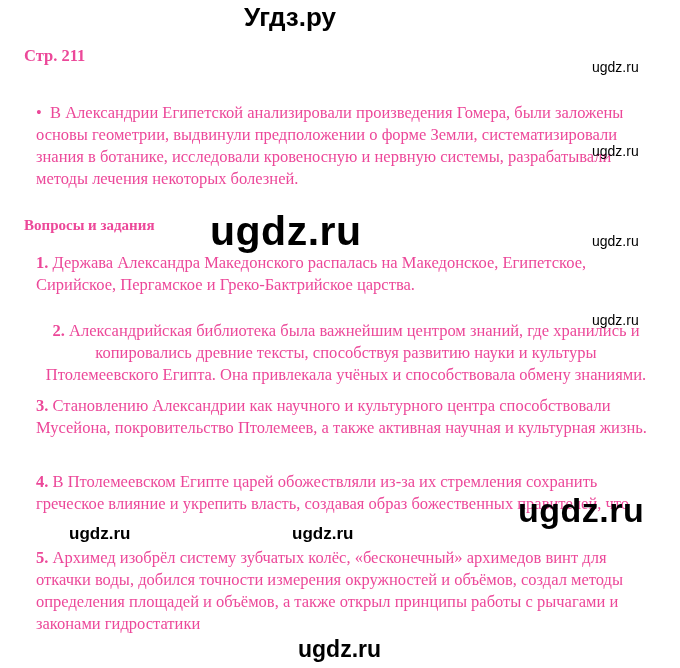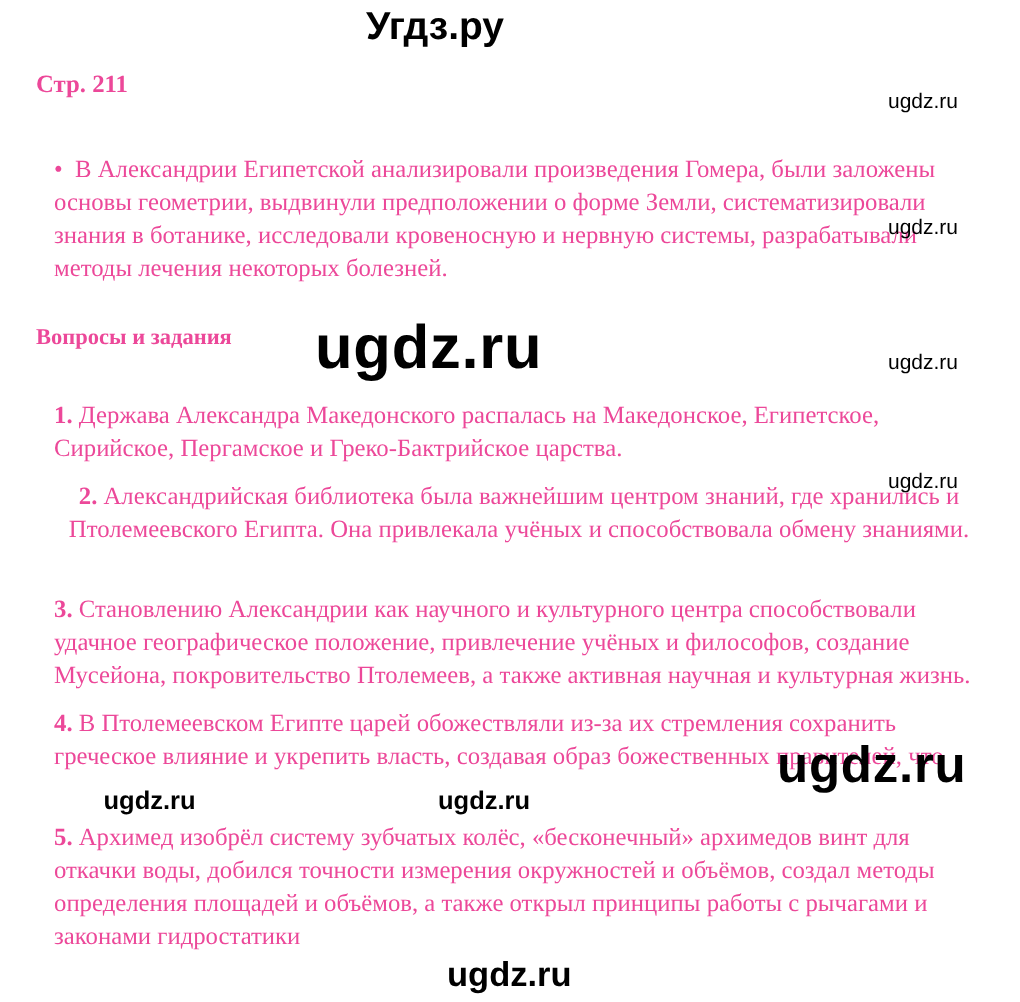--- a/index.html
+++ b/index.html
@@ -28,33 +28,33 @@
 
 <div class="serif para" style="top:90px;">
   <div><span>•</span>&nbsp; <span>В Александрии Египетской анализировали произведения Гомера, были заложены</span></div>
   <div>основы геометрии, выдвинули предположении о форме Земли, систематизировали</div>
   <div>знания в ботанике, исследовали кровеносную и нервную системы, разрабатывали</div>
   <div>методы лечения некоторых болезней.</div>
 </div>
 
 <div class="serif section-heading">Вопросы и задания</div>
 
-<div class="serif para" style="top:254px;">
+<div class="serif para" style="top:240px;">
   <div><b>1.</b> <span>Держава Александра Македонского распалась на Македонское, Египетское,</span></div>
   <div>Сирийское, Пергамское и Греко-Бактрийское царства.</div>
 </div>
 
 <div class="serif para" style="top:308px;text-align:center;">
   <div><b>2.</b> <span>Александрийская библиотека была важнейшим центром знаний, где хранились и</span></div>
+  <div>копировались древние тексты, способствуя развитию науки и культуры</div>
   <div>Птолемеевского Египта. Она привлекала учёных и способствовала обмену знаниями.</div>
 </div>
 
 <div class="serif para" style="top:383px;">
   <div><b>3.</b> <span>Становлению Александрии как научного и культурного центра способствовали</span></div>
-  <div>удачное географическое положение, привлечение учёных и философов, создание</div>
   <div>Мусейона, покровительство Птолемеев, а также активная научная и культурная жизнь.</div>
 </div>
 
 <div class="serif para" style="top:459px;">
   <div><b>4.</b> <span>В Птолемеевском Египте царей обожествляли из-за их стремления сохранить</span></div>
   <div>греческое влияние и укрепить власть, создавая образ божественных правителей, что</div>
 </div>
 
 <div class="serif para" style="top:535px;">
   <div><b>5.</b> <span>Архимед изобрёл систему зубчатых колёс, «бесконечный» архимедов винт для</span></div>

